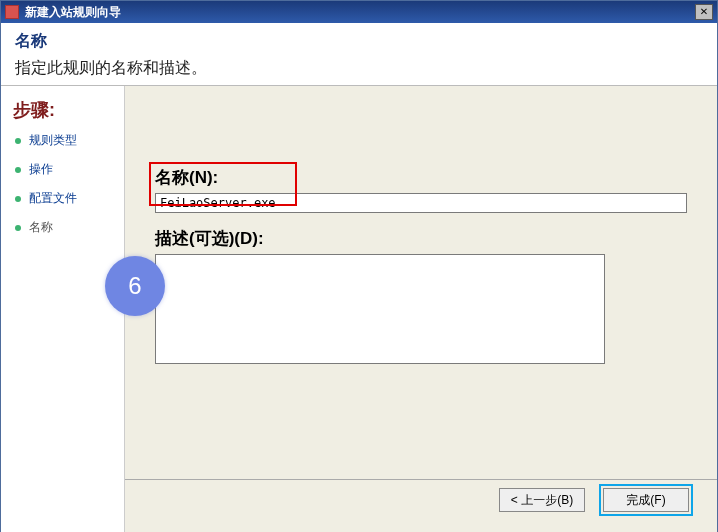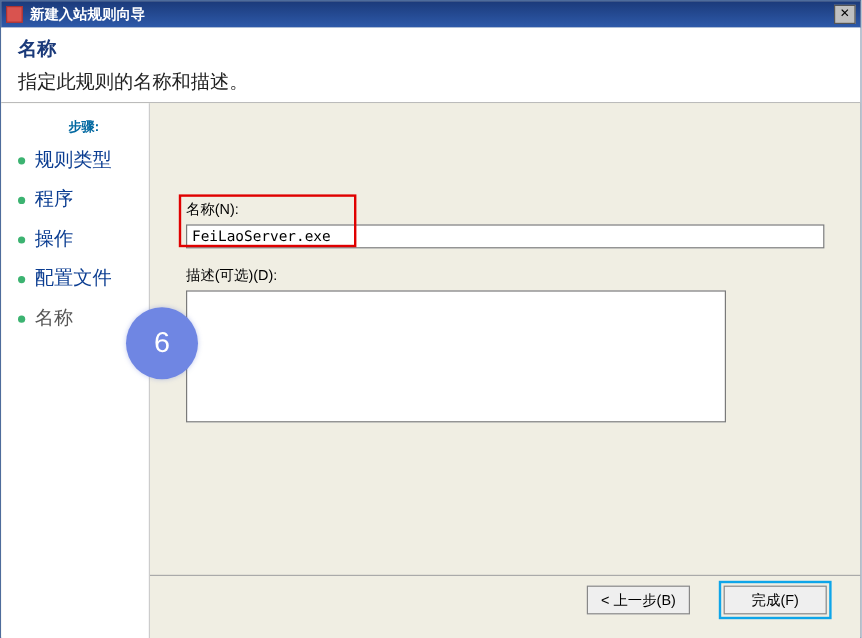--- a/index.html
+++ b/index.html
@@ -7,31 +7,31 @@
   .window { width: 718px; height: 532px; border: 1px solid #4e6c9c; background: #ece9d8; position: relative; }
   .titlebar { height: 22px; background: linear-gradient(#1b3a7a, #2e5aaa); color: #fff; display: flex; align-items: center; padding: 0 4px; font-size: 12px; }
   .titlebar .ticon { width: 14px; height: 14px; background: #d9534f; border: 1px solid #a33; margin-right: 6px; }
   .titlebar .title { flex: 1; font-weight: bold; font-family: Liberation Serif, serif; }
   .titlebar .closebtn { width: 18px; height: 16px; background: #c0c0c0; border: 1px solid #555; color: #000; font-size: 10px; line-height: 14px; text-align: center; cursor: pointer; }
   .header { padding: 8px 14px 6px 14px; background: #fff; border-bottom: 1px solid #bbb; }
   .header .h1 { font-size: 16px; color: #1b3a7a; font-weight: bold; margin-bottom: 6px; }
   .header .sub { font-size: 16px; color: #222; }
   .body { display: flex; height: calc(100% - 22px - 58px); }
   .sidebar { width: 180px; background: #fff; padding: 8px 0; border-right: 1px solid #ccc; }
-  .stepshdr { padding: 4px 12px; font-size: 11px; font-weight: bold; color: #0369a1; margin-left: 44px; }
-  .step { display: flex; align-items: center; padding: 6px 14px; font-size: 16px; cursor: pointer; }
+  .stepshdr { padding: 4px 12px; font-size: 18px; font-weight: bold; color: #7f1d1d; }
+  .step { display: flex; align-items: center; padding: 6px 14px; font-size: 12px; cursor: pointer; }
   .step .bullet { width: 6px; height: 6px; border-radius: 50%; background: #3cb371; margin-right: 8px; }
   .step.link { color: #0b3d91; }
   .step.current { color: #555; }
   .main { flex: 1; background: #f0eee3; position: relative; padding: 80px 30px 20px 30px; }
-  .fieldlabel { font-size: 12px; color: #000; margin-bottom: 4px; }
+  .fieldlabel { font-size: 17px; color: #000; margin-bottom: 4px; font-weight: bold; }
   .nameinput { width: 532px; height: 20px; border: 1px solid #7a7a7a; background: #fff; padding: 1px 4px; font-family: monospace; font-size: 12px; }
   .descarea { width: 450px; height: 110px; border: 1px solid #7a7a7a; background: #fff; padding: 2px 4px; font-family: SimSun, monospace; font-size: 12px; resize: none; }
   .highlight-name { position: absolute; border: 2px solid #e00000; pointer-events: none; }
-  .buttons { position: absolute; right: 24px; bottom: 20px; display: flex; gap: 24px; align-items: center; }
+  .buttons { position: absolute; right: 24px; bottom: 20px; display: flex; gap: 14px; align-items: center; }
   .btn { min-width: 86px; height: 24px; border: 1px solid #888; background: #efefef; font-size: 12px; cursor: pointer; padding: 0 8px; }
   .highlight-finish { border: 2px solid #0ea5e9; padding: 2px; }
   .footer-sep { position: absolute; left: 0; right: 0; bottom: 56px; height: 1px; background: #aaa; }
   .annot-badge { position: absolute; left: 104px; top: 255px; width: 60px; height: 60px; border-radius: 50%; background: #6f86e3; color: #fff; display: flex; align-items: center; justify-content: center; font-size: 24px; font-weight: 500; z-index: 5; box-shadow: 0 0 4px rgba(100,120,210,.4); }
 </style>
 </head>
 <body>
 
 <div class="window">
 
@@ -47,24 +47,20 @@
   </div>
 
   <div class="body">
 
     <div class="sidebar">
       <div class="stepshdr">步骤:</div>
 
       <div class="step link">
         <span class="bullet"></span>
         <span>规则类型</span>
-      </div>
-      <div class="step link">
-        <span class="bullet"></span>
-        <span>程序</span>
       </div>
       <div class="step link">
         <span class="bullet"></span>
         <span>操作</span>
       </div>
       <div class="step link">
         <span class="bullet"></span>
         <span>配置文件</span>
       </div>
       <div class="step current">

